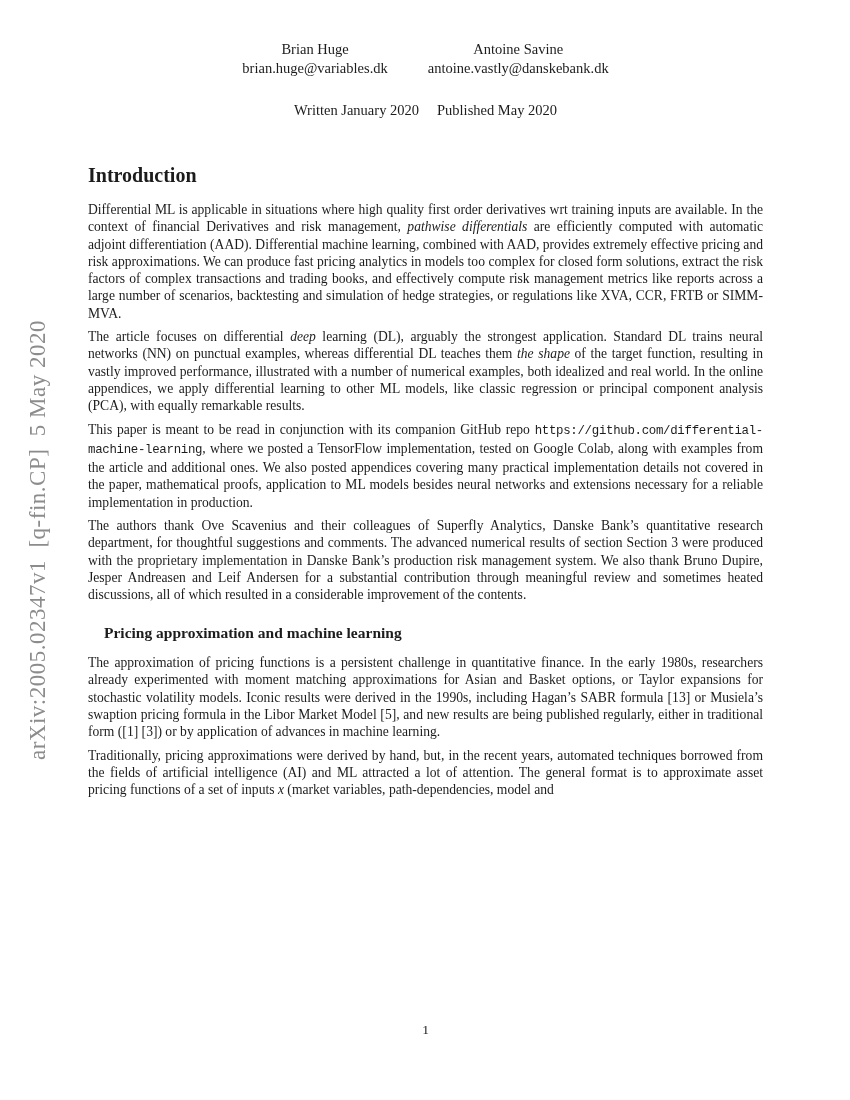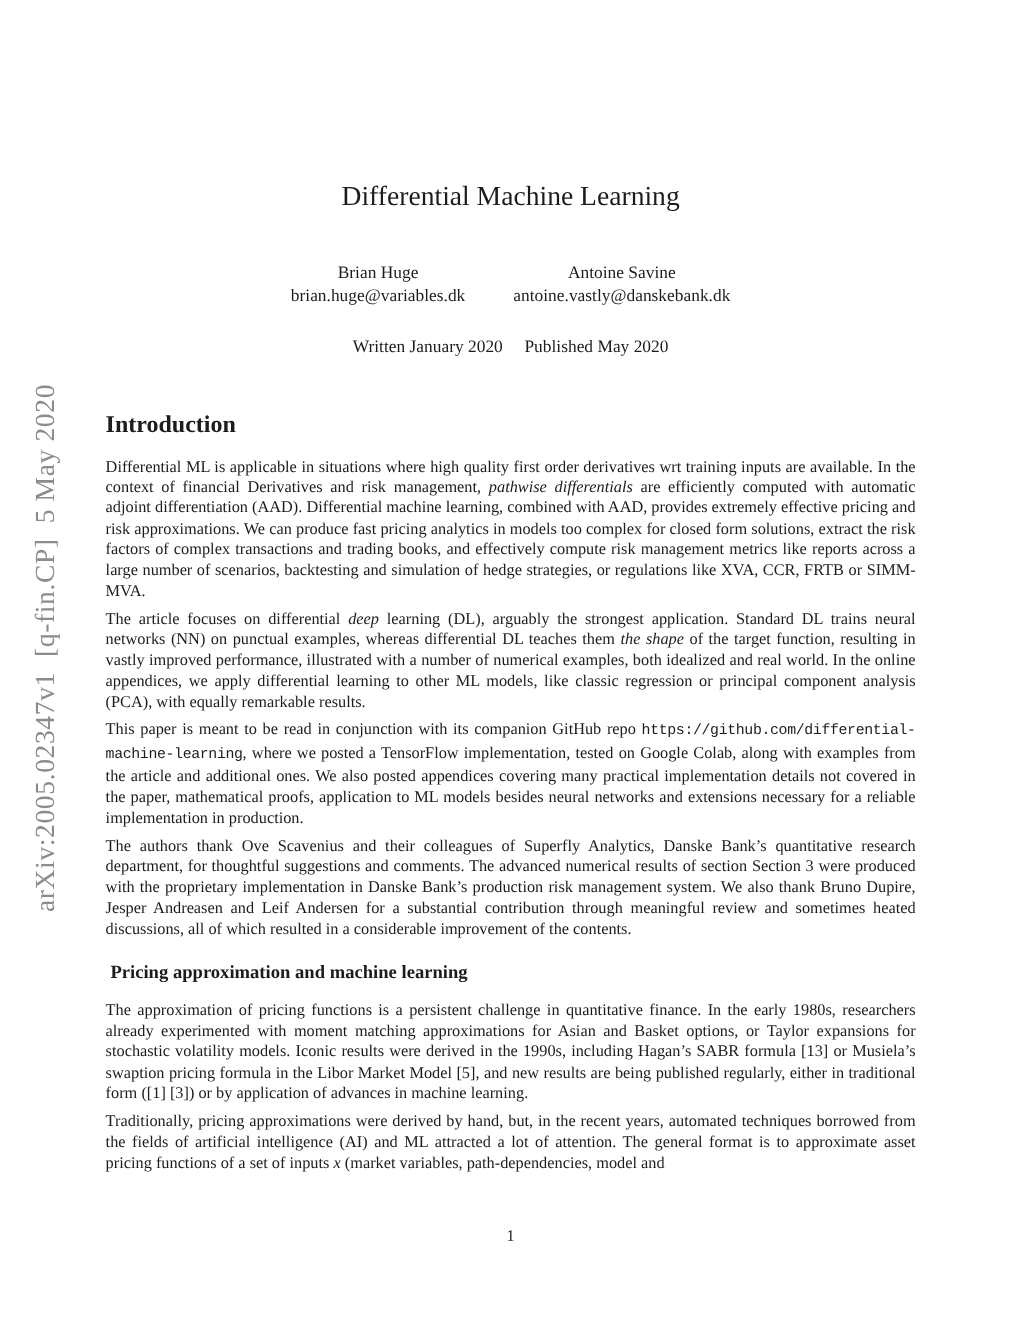--- a/index.html
+++ b/index.html
@@ -55,21 +55,21 @@
   }
   h2.sec {
     font-size: 20px;
     font-weight: bold;
     margin: 44px 0 14px 0;
     line-height: 1.2;
   }
   h3.subsec {
     font-size: 15.5px;
     font-weight: bold;
-    margin: 20px 0 12px 4px;
+    margin: 20px 0 12px 16px;
     line-height: 1.2;
   }
   p.body {
     font-size: 13.6px;
     line-height: 17.3px;
     text-align: justify;
     margin: 6px 0;
   }
   .s-i { font-style: italic; }
   .s-tt {
@@ -88,21 +88,20 @@
 </style>
 </head>
 <body>
 
 <div class="page">
 
   <div class="arxiv-stamp">arXiv:2005.02347v1  [q-fin.CP]  5 May 2020</div>
 
   <div class="content">
 
-    <h1 class="title">Differential Machine Learning</h1>
 
     <div class="authors">
       <div class="author">
         <div class="author-name">Brian Huge</div>
         <div class="author-email">brian.huge@variables.dk</div>
       </div>
       <div class="author">
         <div class="author-name">Antoine Savine</div>
         <div class="author-email">antoine.vastly@danskebank.dk</div>
       </div>

